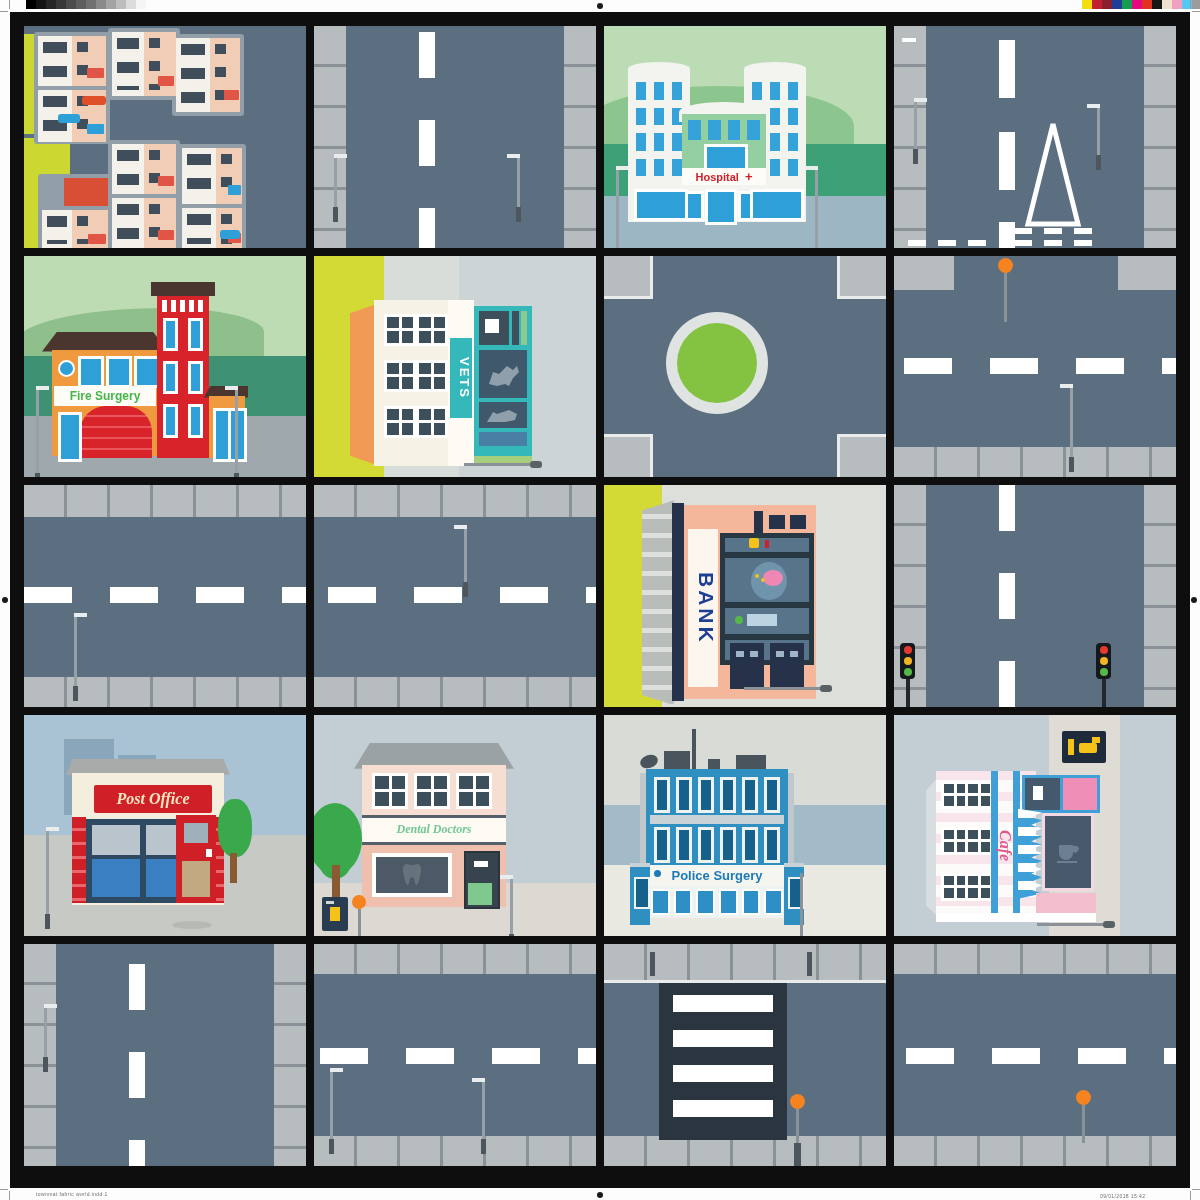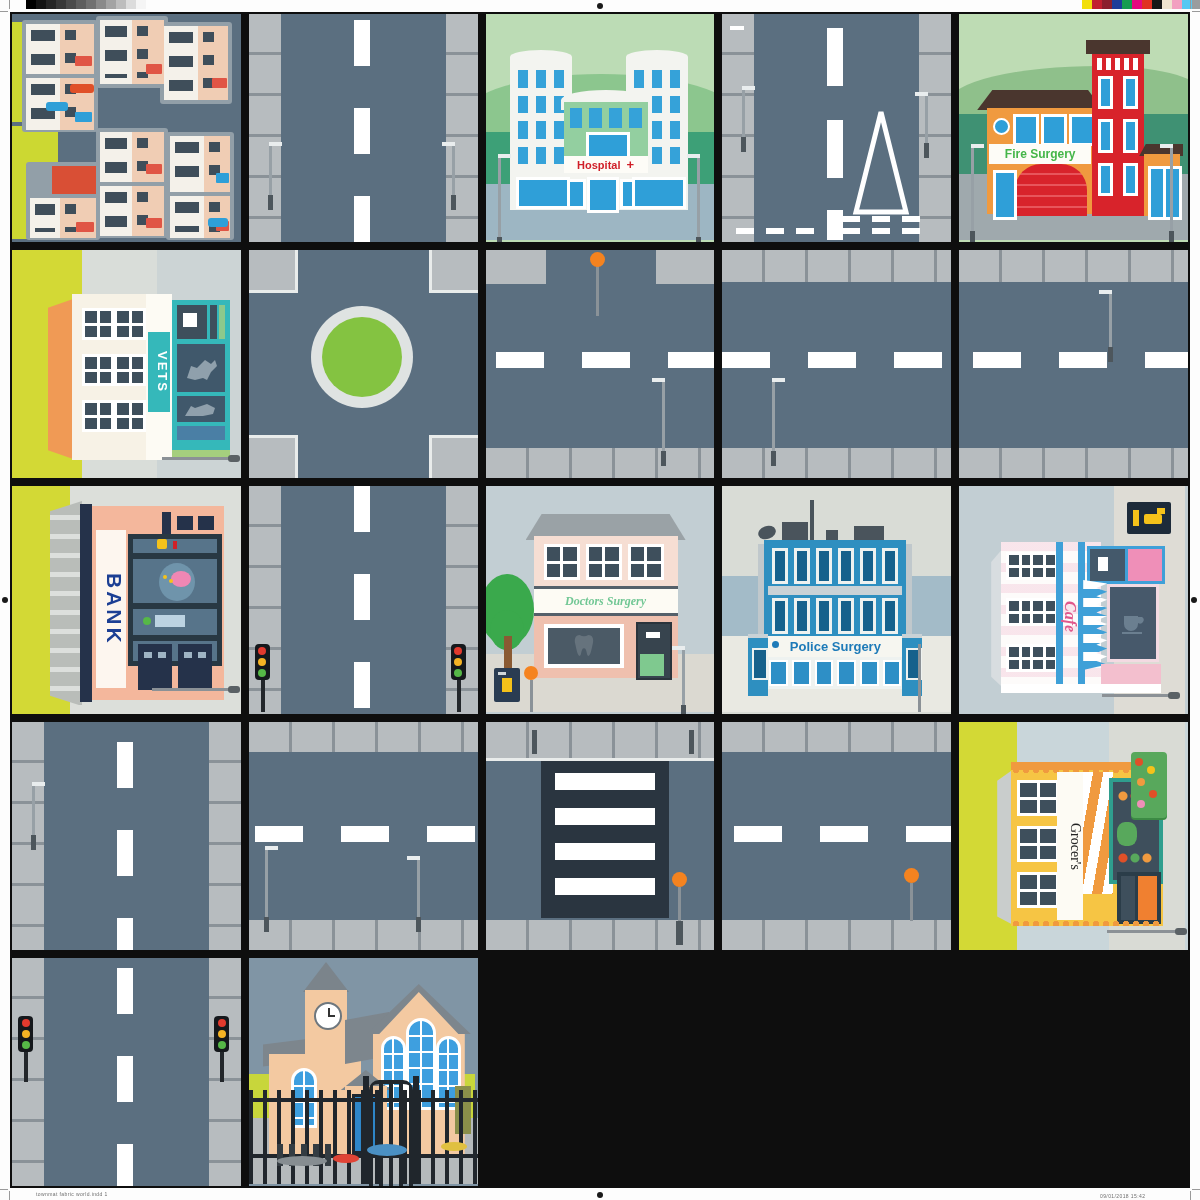--- a/index.html
+++ b/index.html
@@ -3,22 +3,22 @@
 <meta charset="utf-8">
 <style>
   html,body{margin:0;padding:0;background:#fff;}
   #page{position:relative;width:1200px;height:1200px;background:#fdfdfd;overflow:hidden;
         font-family:"Liberation Sans",sans-serif;}
   .abs{position:absolute;}
   .tile{position:relative;overflow:hidden;background:#5b6f80;}
   .tile i,.tile b,.tile u{position:absolute;display:block;font-style:normal;text-decoration:none;}
   
   #mat{position:absolute;left:10px;top:12px;width:1180px;height:1176px;background:#0e0e0e;
-       display:grid;grid-template-columns:repeat(5,1fr);grid-template-rows:repeat(5,1fr);
-       gap:8px;padding:2px;box-sizing:border-box;}
+       display:grid;grid-template-columns:repeat(4,1fr);grid-template-rows:repeat(5,1fr);
+       gap:8px;padding:14px;box-sizing:border-box;}
   .calbar{position:absolute;top:0;height:9px;display:flex;}
   .calbar .swatch{width:10px;height:9px;}
   .regdot{position:absolute;width:6px;height:6px;border-radius:50%;background:#1a1a1a;}
   .crop{position:absolute;background:#9a9a9a;}
   .tinytext{position:absolute;font-size:5px;color:#6e6e6e;letter-spacing:.4px;}
   
   .pave{background:#b7bcbf;}
   .ticks-v{background-image:repeating-linear-gradient(180deg,transparent 0 38px,#8a9298 38px 41px);}
   .ticks-h{background-image:repeating-linear-gradient(90deg,transparent 0 40px,#8a9298 40px 43px);}
   .dash-v{width:16px;background:repeating-linear-gradient(180deg,#fff 0 46px,transparent 46px 88px);}
@@ -399,31 +399,58 @@
           <s style="background:#56b847"></s>
         </div>
     <i class="tpole" style="left:208px;top:192px;height:34px"></i>
     <div class="tlight" style="left:202px;top:158px">
           <s style="background:#e23a2e"></s>
           <s style="background:#f5b324"></s>
           <s style="background:#56b847"></s>
         </div>
   </div>
 
+  <div class="tile" style="background:#a9c2d4">
+    <i style="left:40px;top:24px;width:50px;height:76px;background:#8aa6bb"></i>
+    <i style="left:94px;top:40px;width:38px;height:60px;background:#8aa6bb"></i>
+    <i style="left:0;top:120px;width:100%;height:106px;background:#c7cac4"></i>
+    <i style="left:42px;top:44px;width:164px;height:16px;background:#a9abab;clip-path:polygon(0 100%,4% 0,96% 0,100% 100%)"></i>
+    <i style="left:48px;top:58px;width:152px;height:132px;background:#f3eedd"></i>
+    <div style="position:absolute;left:70px;top:70px;width:118px;height:28px;background:#cf2027;border-radius:2px;display:flex;align-items:center;justify-content:center">
+      <span class="sign-script" style="font-size:16px;color:#f7e7c1">Post Office</span>
+    </div>
+    <i style="left:48px;top:102px;width:14px;height:86px;background:repeating-linear-gradient(180deg,#cf2027 0 11px,#e8686d 11px 14px)"></i>
+    <i style="left:186px;top:102px;width:14px;height:86px;background:repeating-linear-gradient(180deg,#cf2027 0 11px,#e8686d 11px 14px)"></i>
+    <div style="position:absolute;left:62px;top:104px;width:124px;height:84px;background:#2e4a62">
+      <i style="left:6px;top:6px;width:48px;height:30px;background:#b9c4cc"></i>
+      <i style="left:6px;top:40px;width:48px;height:38px;background:#3a7fc1"></i>
+      <i style="left:60px;top:6px;width:46px;height:30px;background:#b9c4cc"></i>
+      <i style="left:60px;top:40px;width:46px;height:38px;background:#3a7fc1"></i>
+    </div>
+    <div style="position:absolute;left:152px;top:100px;width:40px;height:88px;background:#cf2027">
+      <i style="left:8px;top:8px;width:24px;height:20px;background:#9fb0ba"></i>
+      <i style="left:30px;top:34px;width:6px;height:8px;background:#fff"></i>
+      <i style="left:6px;top:46px;width:28px;height:36px;background:#c3a981"></i>
+    </div>
+    <i style="left:194px;top:84px;width:34px;height:58px;border-radius:45%;background:#3aa94c"></i>
+    <i style="left:206px;top:138px;width:7px;height:30px;background:#8a5a33"></i>
+    <i class="lamp armR" style="left:22px;top:112px;height:88px"></i>
+    <i style="left:148px;top:206px;width:40px;height:8px;border-radius:50%;background:#b7bab4"></i>
+  </div>
 
   <div class="tile" style="background:#c2ced3">
     <i style="left:0;top:168px;width:100%;height:58px;background:#dbd9d1"></i>
     <i style="left:40px;top:28px;width:160px;height:26px;background:#9aa2a6;clip-path:polygon(0 100%,10% 0,90% 0,100% 100%)"></i>
     <i style="left:48px;top:50px;width:144px;height:54px;background:#f6ded3"></i>
     <b class="win4" style="left:58px;top:58px;width:30px;height:30px"></b>
     <b class="win4" style="left:100px;top:58px;width:30px;height:30px"></b>
     <b class="win4" style="left:142px;top:58px;width:30px;height:30px"></b>
     <i style="left:48px;top:100px;width:144px;height:3px;background:#55606a"></i>
     <div style="position:absolute;left:48px;top:103px;width:144px;height:24px;background:#fdfbf4;display:flex;align-items:center;justify-content:center">
-      <span class="sign-script" style="font-size:12px;color:#72c795">Doctors Surgery</span>
+      <span class="sign-script" style="font-size:12px;color:#72c795">Dental Doctors</span>
     </div>
     <i style="left:48px;top:127px;width:144px;height:3px;background:#55606a"></i>
     <i style="left:48px;top:130px;width:144px;height:62px;background:#efc0ae"></i>
     <div style="position:absolute;left:58px;top:138px;width:80px;height:44px;background:#4b5a66;border:4px solid #fff;box-sizing:border-box;display:flex;align-items:center;justify-content:center">
       <svg width="22" height="26" viewBox="0 0 20 22">
             <path d="M6 1 C2 1 1 5 2 9 C3 13 4 20 6 20 C8 20 7 13 10 13 C13 13 12 20 14 20 C16 20 17 13 18 9 C19 5 18 1 14 1 C11 2.5 9 2.5 6 1 Z" fill="#66737d"></path>
           </svg>
     </div>
     <div style="position:absolute;left:150px;top:136px;width:32px;height:54px;background:#37444e;border:2px solid #2b343c">
       <i style="left:8px;top:8px;width:14px;height:6px;background:#fff"></i>

